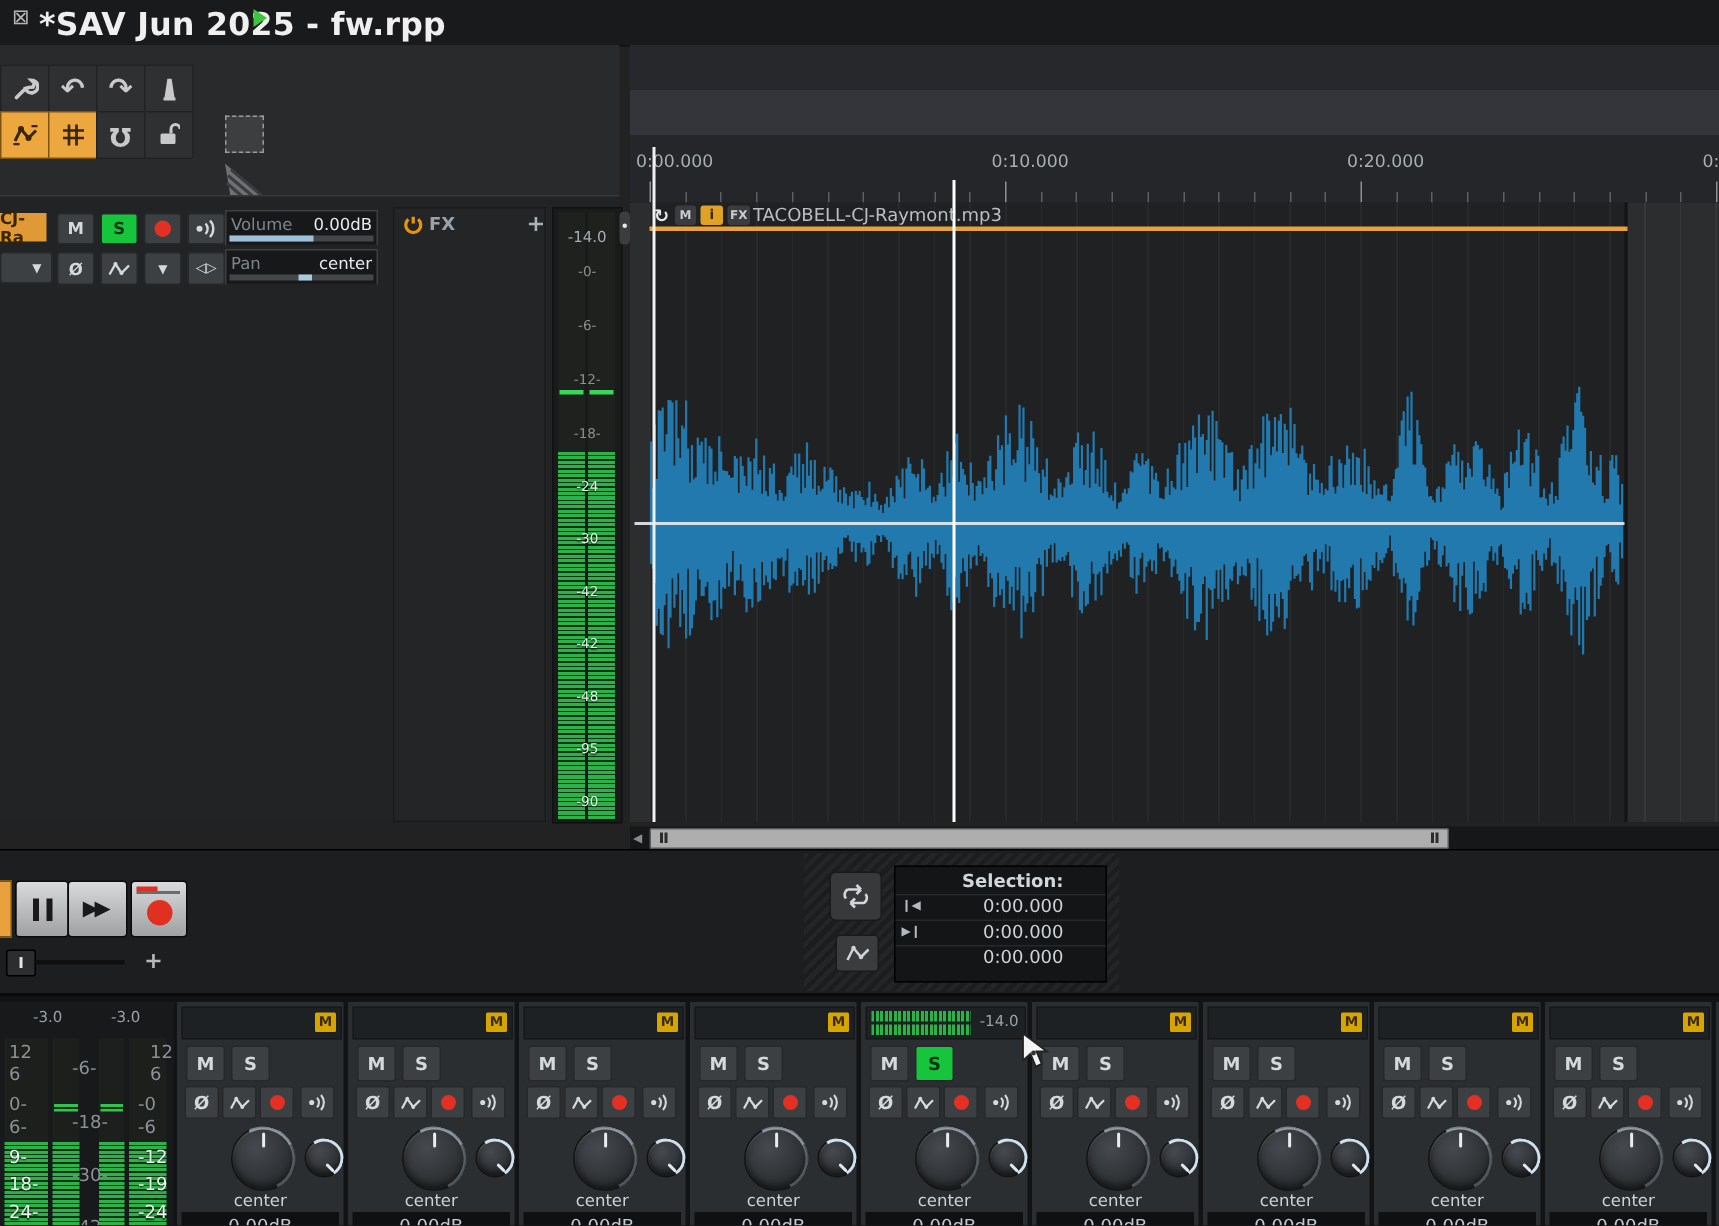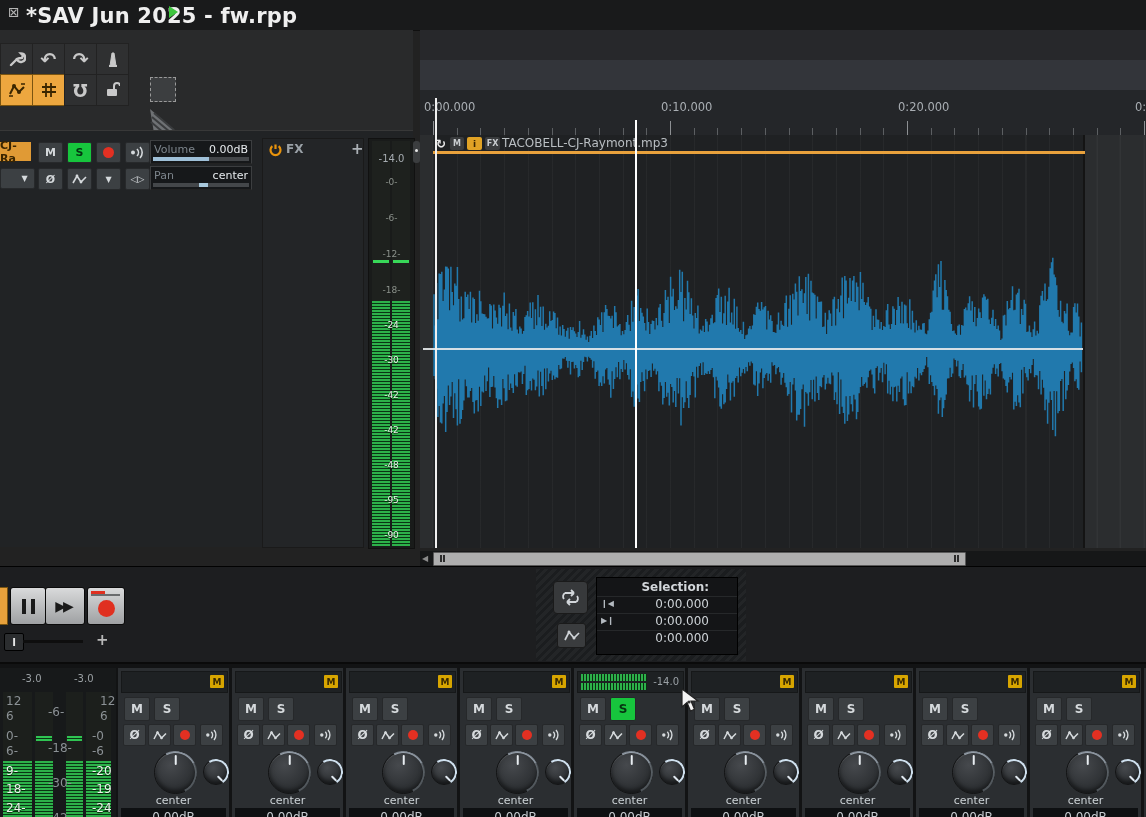--- a/index.html
+++ b/index.html
@@ -427,21 +427,21 @@
           <span class="mmlabel" style="left: 6px; top: 41px;">6</span>
           <span class="mmlabel" style="left: 6px; top: 61px;">0-</span>
           <span class="mmlabel" style="left: 6px; top: 76px;">6-</span>
           <span class="mmlabel on" style="left: 6px; top: 96px;">9-</span>
           <span class="mmlabel on" style="left: 6px; top: 114px;">18-</span>
           <span class="mmlabel on" style="left: 6px; top: 133px;">24-</span>
           <span class="mmlabel" style="left: 100px; top: 26px;">12</span>
           <span class="mmlabel" style="left: 100px; top: 41px;">6</span>
           <span class="mmlabel" style="left: 92px; top: 61px;">-0</span>
           <span class="mmlabel" style="left: 92px; top: 76px;">-6</span>
-          <span class="mmlabel on" style="left: 92px; top: 96px;">-20</span>
+          <span class="mmlabel on" style="left: 92px; top: 96px;">-12</span>
           <span class="mmlabel on" style="left: 92px; top: 114px;">-19</span>
           <span class="mmlabel on" style="left: 92px; top: 133px;">-24</span>
           <span class="mmlabel" style="left: 48px; top: 37px;">-6-</span>
           <span class="mmlabel" style="left: 48px; top: 73px;">-18-</span>
           <span class="mmlabel" style="left: 48px; top: 108px;">-30-</span>
           <span class="mmlabel" style="left: 48px; top: 143px;">-42</span>
         </div>
     </div>
     <div id="strips">
         <div class="strip" style="left: 118px;">

